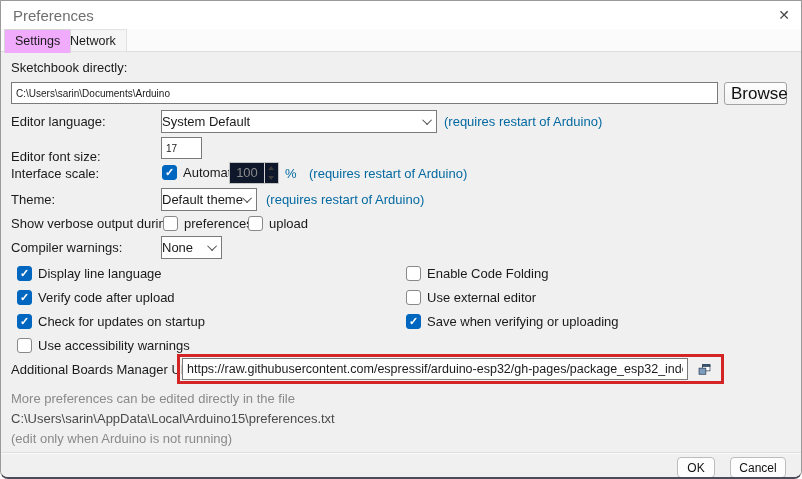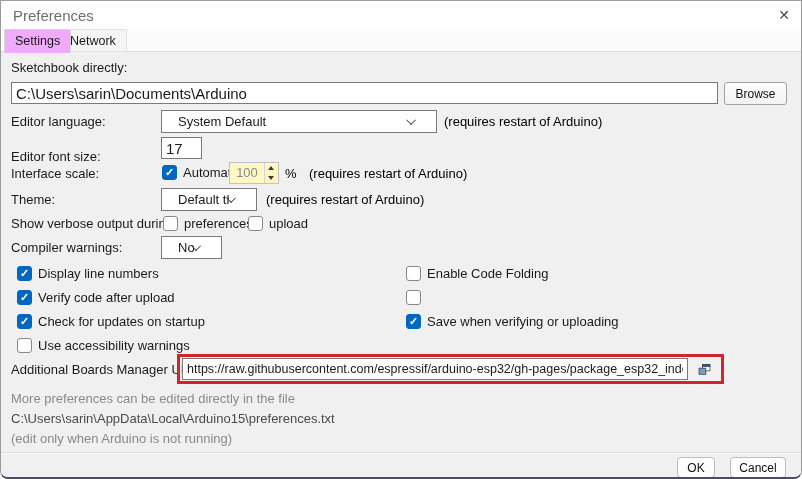--- a/index.html
+++ b/index.html
@@ -16,43 +16,43 @@
   .close-x { position:absolute; left:772px; top:4px; width:22px; height:20px; text-align:center;
              font-size:14px; color:#4a4a4a; line-height:20px; cursor:default; }
   .tabstrip { position:absolute; top:28px; left:0; right:0; height:23px; background:#fbfbfb;
               border-bottom:1px solid #dcdcdc; }
   .tab { position:absolute; top:0; height:23px; padding:0 10px; line-height:22px; font-size:12.5px; color:#1a1a1a; }
   .tab.active { background:#f0abfc; border:1px solid #d6d6d6; border-bottom:none; height:24px; z-index:2; }
   .tab.inactive { background:#f5f5f5; border:1px solid #e2e2e2; }
   .panel { position:absolute; top:51px; left:0; right:0; bottom:0; background:#f0f0f0; }
 
   .lbl { position:absolute; left:10px; height:16px; line-height:16px; white-space:nowrap; }
-  .note { position:absolute; height:16px; line-height:16px; white-space:nowrap; color:#000000; }
+  .note { position:absolute; height:16px; line-height:16px; white-space:nowrap; color:#0369a1; }
   .txt-input { position:absolute; border:1px solid #7a7a7a; background:#fff; color:#1a1a1a;
-               font-family:"Liberation Sans", sans-serif; font-size:15px; padding:0 4px; outline:none; }
+               font-family:"Liberation Sans", sans-serif; font-size:10px; padding:0 4px; outline:none; }
   .select { position:absolute; background:#fff; border:1px solid #7a7a7a; display:flex;
-            align-items:center; padding:0 16px; }
+            align-items:center; padding:0 0; }
   .select .val { flex:1; white-space:nowrap; overflow:hidden; }
   .chev { width:7px; height:7px; border-left:1px solid #4c4c4c; border-bottom:1px solid #4c4c4c;
           transform:rotate(-45deg) translateY(-2px); margin-right:4px; flex:none; }
   .cb { width:15px; height:15px; border:1px solid #898989; border-radius:3px; background:#fff;
         display:inline-flex; align-items:center; justify-content:center; flex:none; }
   .cb.checked { background:#0067c0; border-color:#0067c0; }
   .cb.checked::after { content:"✓"; color:#fff; font-size:11px; font-weight:bold; margin-top:-1px; }
   .opt { position:absolute; display:flex; align-items:center; gap:6px; height:17px; white-space:nowrap; }
-  .spinner { position:absolute; display:flex; border:1px solid #c3c3c3; background:#fef9c3; }
+  .spinner { position:absolute; display:flex; border:1px solid #c3c3c3; background:#0f172a; }
   .spin-val { width:34px; text-align:center; color:#8a8a8a; line-height:20px; font-size:13px; }
   .spin-btns { width:13px; display:flex; flex-direction:column; border-left:1px solid #d5d5d5; }
   .spin-up, .spin-dn { flex:1; display:flex; align-items:center; justify-content:center; }
   .tri-up { width:0; height:0; border-left:3px solid transparent; border-right:3px solid transparent;
             border-bottom:4px solid #3c3c3c; }
   .tri-dn { width:0; height:0; border-left:3px solid transparent; border-right:3px solid transparent;
             border-top:4px solid #3c3c3c; }
   .btn { position:absolute; background:linear-gradient(#fdfdfd,#f3f3f3); border:1px solid #a2a2a2;
-         border-radius:3px; font-family:"Liberation Sans", sans-serif; font-size:12px; color:#111;
+         border-radius:3px; font-family:"Liberation Sans", sans-serif; font-size:17px; color:#111;
          text-align:center; }
   .btn.win11 { background:#fdfdfd; border:1px solid #bdbdbd; border-radius:4px; font-size:12px; }
   .gray { color:#8a8a8a; }
   .path-text { color:#4b4b4b; }
   .divider { position:absolute; left:0; right:0; top:451px; height:1px; background:#dedede;
              box-shadow:0 1px 0 #fafafa; }
   .red-rect { position:absolute; left:176px; top:353px; width:547px; height:30px;
               border:3px solid #d32426; z-index:5; pointer-events:none; }
   .icon-btn { position:absolute; left:691px; top:357px; width:25px; height:22px; display:flex;
               align-items:center; justify-content:center; background:transparent; border:none; }
@@ -124,41 +124,42 @@
   </div>
 
   <div class="lbl" style="top:239px;">Compiler warnings:</div>
   <div class="select" style="left:160px; top:235px; width:61px; height:23px;">
     <span class="val">None</span>
     <span class="chev"></span>
   </div>
 
   <div class="opt" style="left:16px; top:264px;">
     <span class="cb checked"></span>
-    <span>Display line numbers</span>
+    <span>Display line language</span>
   </div>
   <div class="opt" style="left:16px; top:288px;">
     <span class="cb checked"></span>
     <span>Verify code after upload</span>
   </div>
   <div class="opt" style="left:16px; top:312px;">
     <span class="cb checked"></span>
     <span>Check for updates on startup</span>
   </div>
   <div class="opt" style="left:16px; top:336px;">
     <span class="cb"></span>
     <span>Use accessibility warnings</span>
   </div>
 
   <div class="opt" style="left:405px; top:264px;">
     <span class="cb"></span>
     <span>Enable Code Folding</span>
   </div>
   <div class="opt" style="left:405px; top:288px;">
     <span class="cb"></span>
+    <span>Use external editor</span>
   </div>
   <div class="opt" style="left:405px; top:312px;">
     <span class="cb checked"></span>
     <span>Save when verifying or uploading</span>
   </div>
 
   <div class="lbl" style="top:361px;">Additional Boards Manager URLs:</div>
   <input class="txt-input" style="left: 181px; top: 357px; width: 506px; height: 22px; font-size: 12.5px;" value="https://raw.githubusercontent.com/espressif/arduino-esp32/gh-pages/package_esp32_index.json, htt">
   <button class="icon-btn">
     <svg width="19" height="17" viewBox="0 0 19 17">

